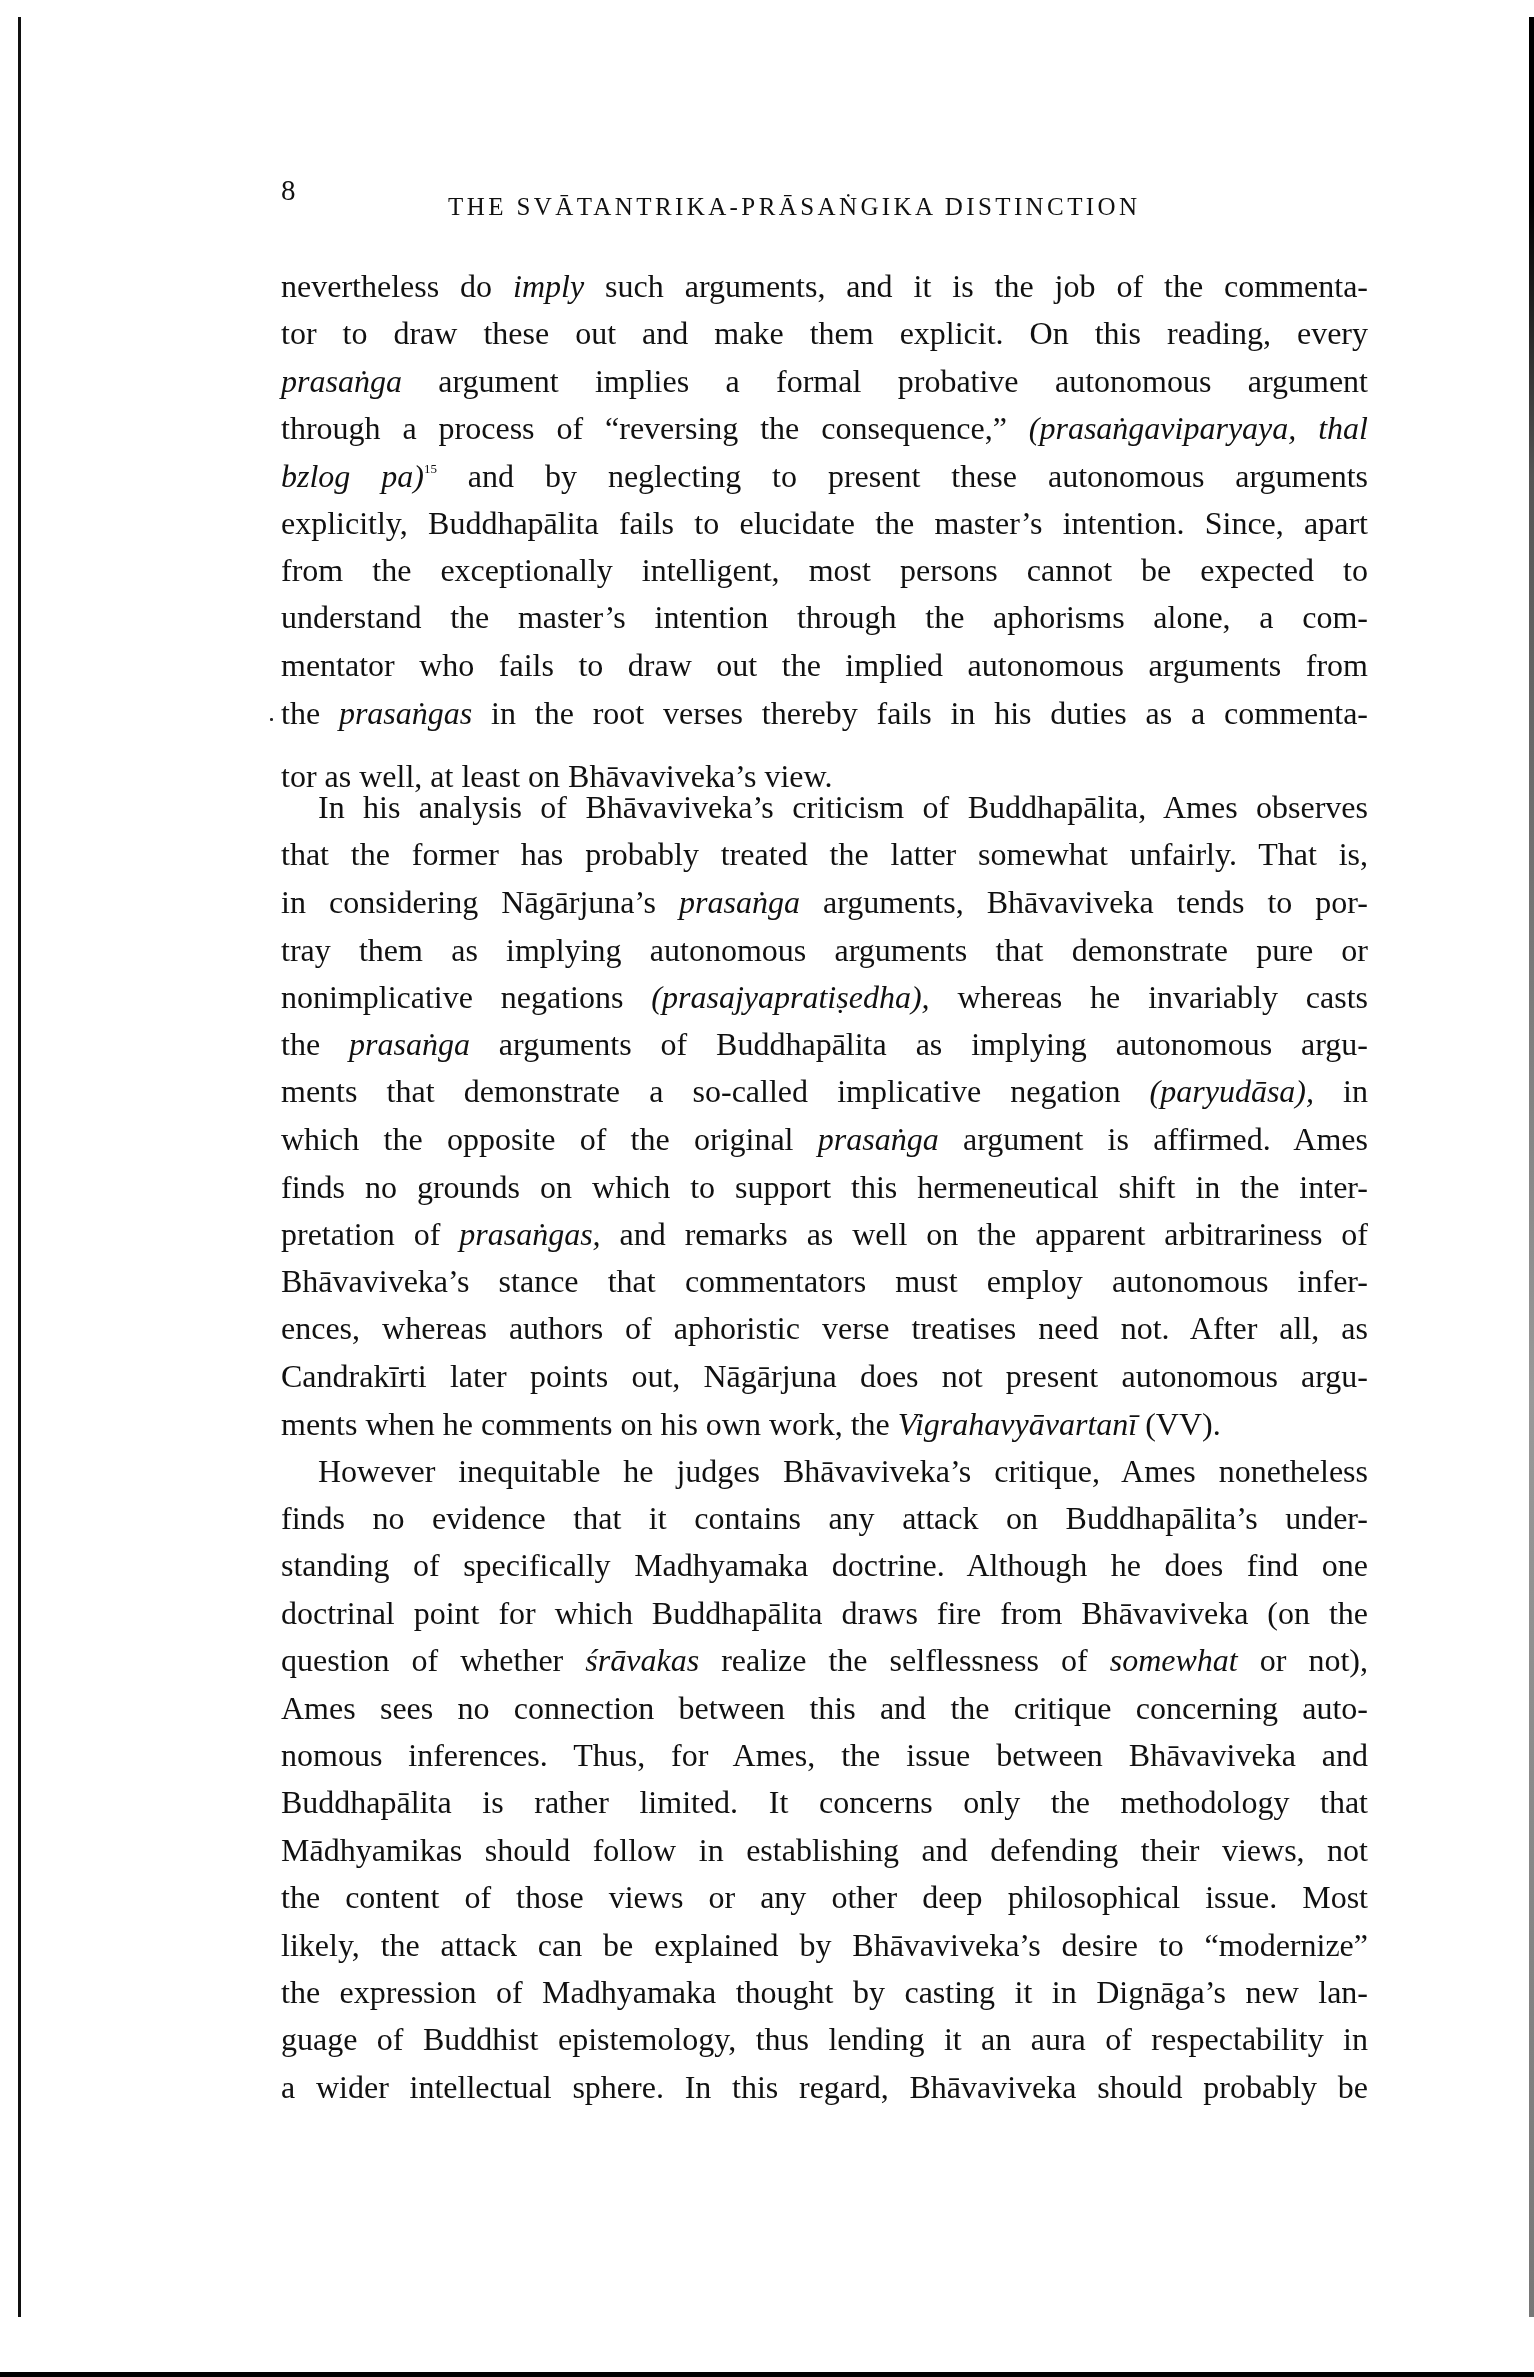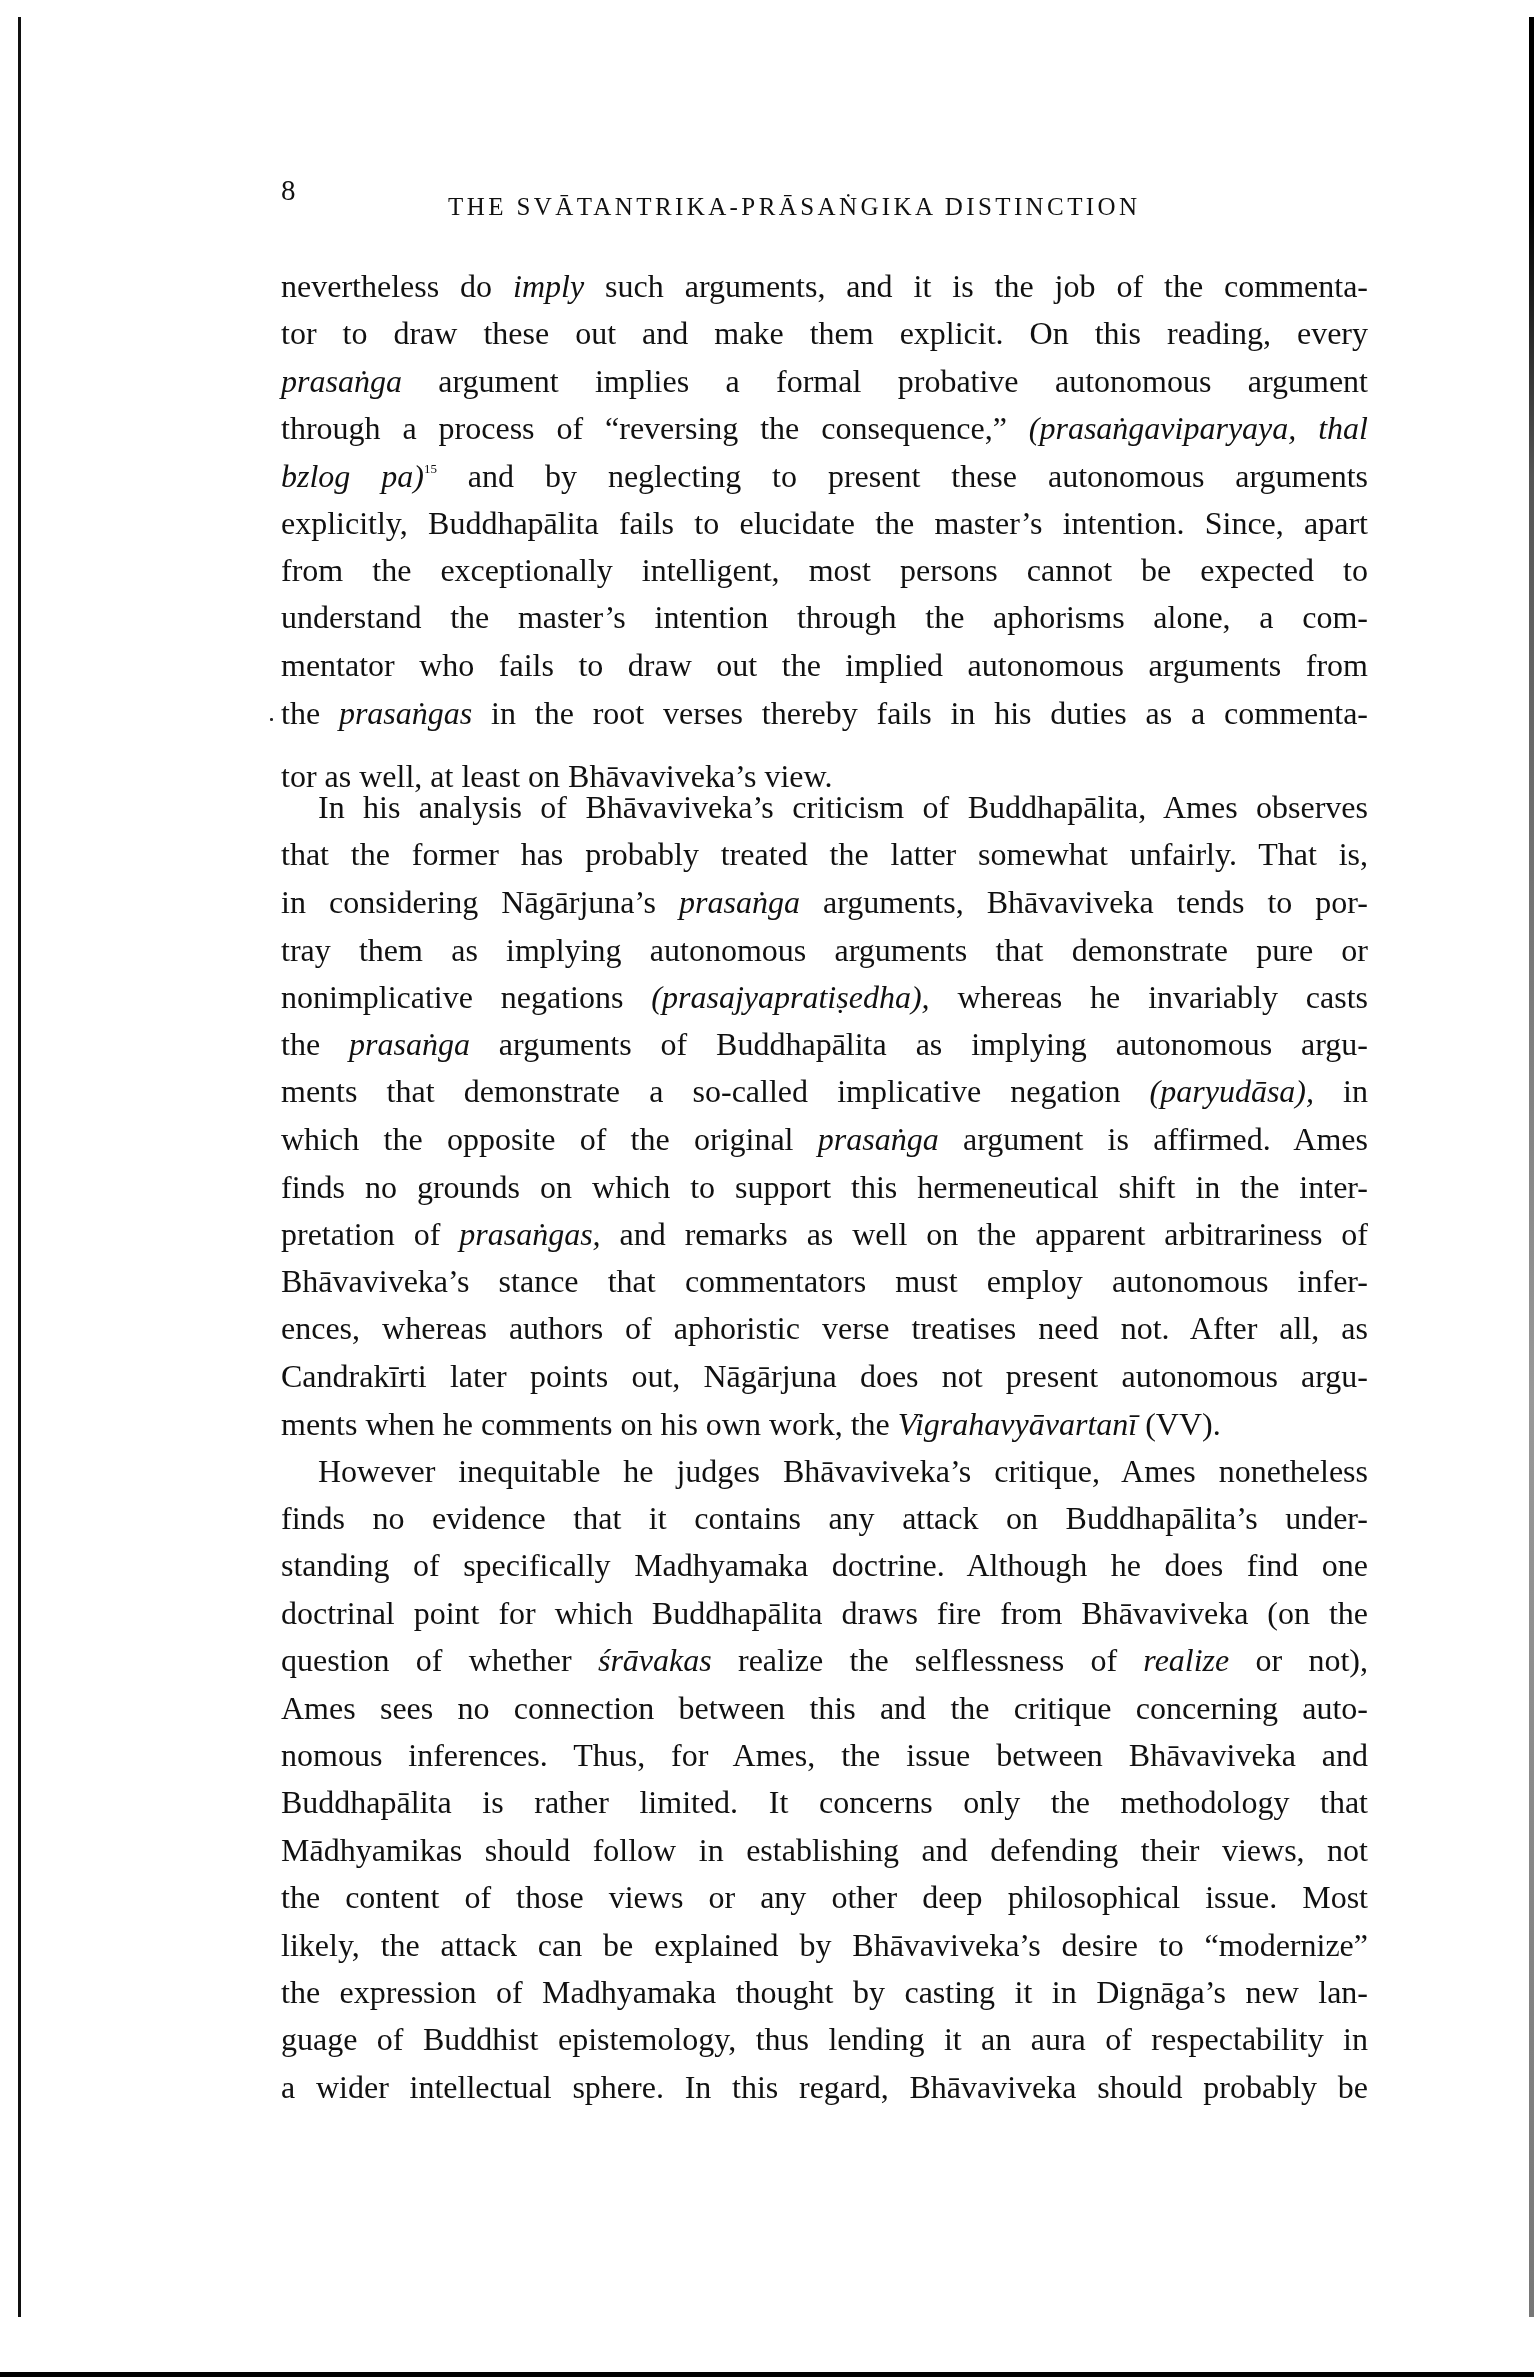--- a/index.html
+++ b/index.html
@@ -69,21 +69,21 @@
         <div class="line" style="top: 995px;"><span>Bhāvaviveka’s stance that commentators must employ autonomous infer-</span></div>
         <div class="line" style="top: 1042px;"><span>ences, whereas authors of aphoristic verse treatises need not. After all, as</span></div>
         <div class="line" style="top: 1090px;"><span>Candrakīrti later points out, Nāgārjuna does not present autonomous argu-</span></div>
         <div class="line last" style="top: 1138px;"><span>ments when he comments on his own work, the </span><span class="it">Vigrahavyāvartanī</span><span> (VV).</span></div>
       </div>
       <div>
         <div class="line indent" style="top: 1185px;"><span>However inequitable he judges Bhāvaviveka’s critique, Ames nonetheless</span></div>
         <div class="line" style="top: 1232px;"><span>finds no evidence that it contains any attack on Buddhapālita’s under-</span></div>
         <div class="line" style="top: 1279px;"><span>standing of specifically Madhyamaka doctrine. Although he does find one</span></div>
         <div class="line" style="top: 1327px;"><span>doctrinal point for which Buddhapālita draws fire from Bhāvaviveka (on the</span></div>
-        <div class="line" style="top: 1374px;"><span>question of whether </span><span class="it">śrāvakas</span><span> realize the selflessness of </span><span class="it">realize</span><span> or not),</span></div>
+        <div class="line" style="top: 1374px;"><span>question of whether </span><span class="it">śrāvakas</span><span> realize the selflessness of </span><span class="it">somewhat</span><span> or not),</span></div>
         <div class="line" style="top: 1422px;"><span>Ames sees no connection between this and the critique concerning auto-</span></div>
         <div class="line" style="top: 1469px;"><span>nomous inferences. Thus, for Ames, the issue between Bhāvaviveka and</span></div>
         <div class="line" style="top: 1516px;"><span>Buddhapālita is rather limited. It concerns only the methodology that</span></div>
         <div class="line" style="top: 1564px;"><span>Mādhyamikas should follow in establishing and defending their views, not</span></div>
         <div class="line" style="top: 1611px;"><span>the content of those views or any other deep philosophical issue. Most</span></div>
         <div class="line" style="top: 1659px;"><span>likely, the attack can be explained by Bhāvaviveka’s desire to “modernize”</span></div>
         <div class="line" style="top: 1706px;"><span>the expression of Madhyamaka thought by casting it in Dignāga’s new lan-</span></div>
         <div class="line" style="top: 1753px;"><span>guage of Buddhist epistemology, thus lending it an aura of respectability in</span></div>
         <div class="line" style="top: 1801px;"><span>a wider intellectual sphere. In this regard, Bhāvaviveka should probably be</span></div>
       </div>

